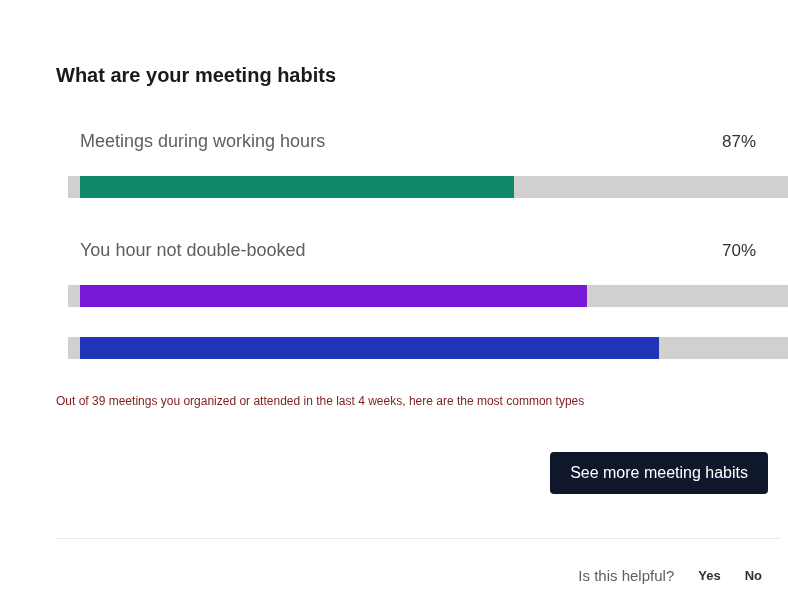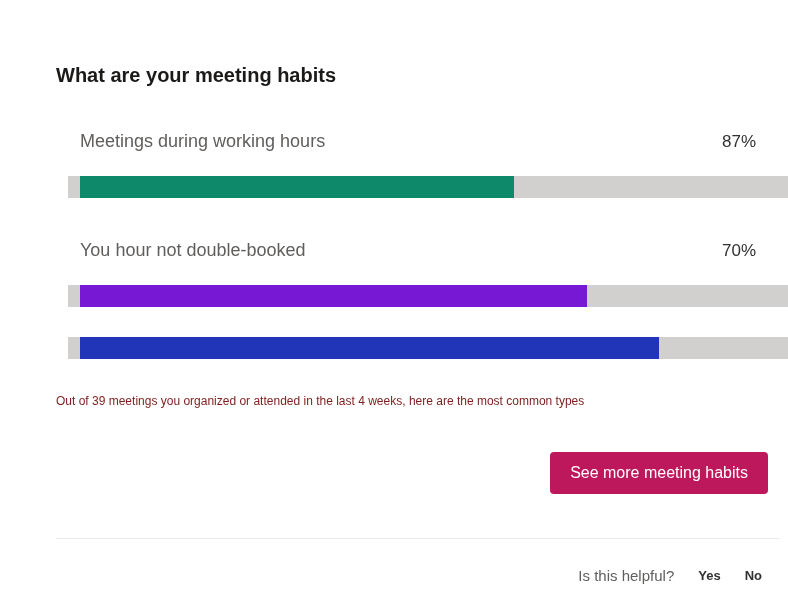--- a/index.html
+++ b/index.html
@@ -53,21 +53,21 @@
       line-height: 1.45;
       margin-top: 34px;
       margin-bottom: 30px;
     }
     .cta-row {
       display: flex;
       justify-content: flex-end;
       padding-bottom: 20px;
     }
     .cta-button {
-      background: #be185d;
+      background: #0f172a;
       color: #ffffff;
       border: none;
       border-radius: 4px;
       padding: 12px 20px;
       font-size: 16px;
       font-family: inherit;
       cursor: pointer;
     }
     .feedback-bar {
       border-top: 1px solid #edebe9;

